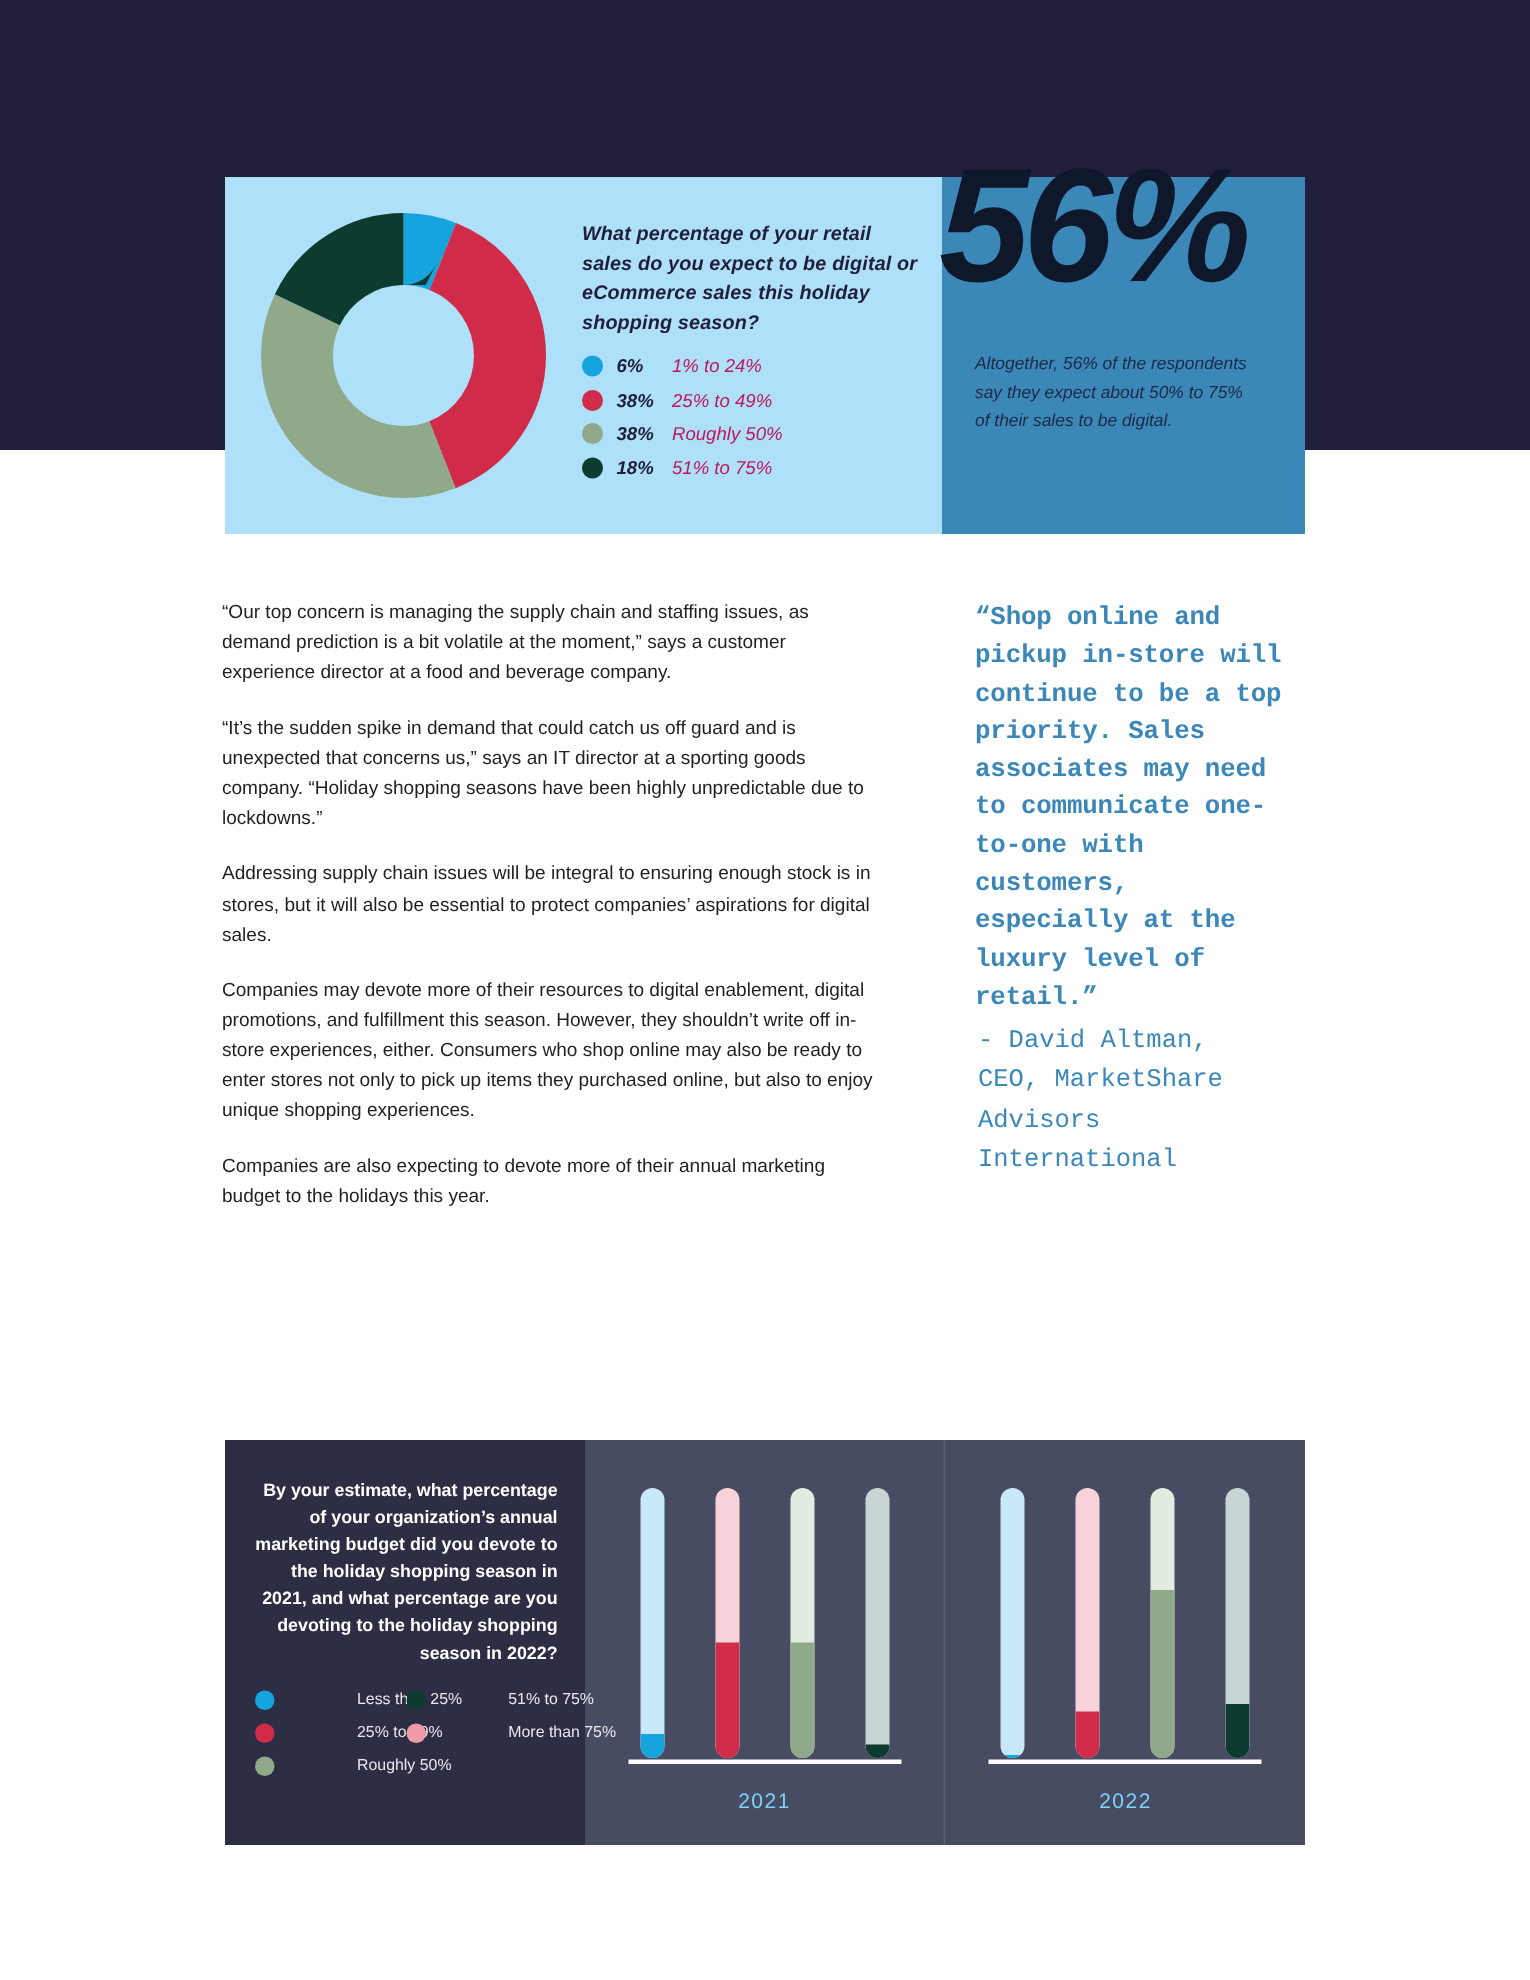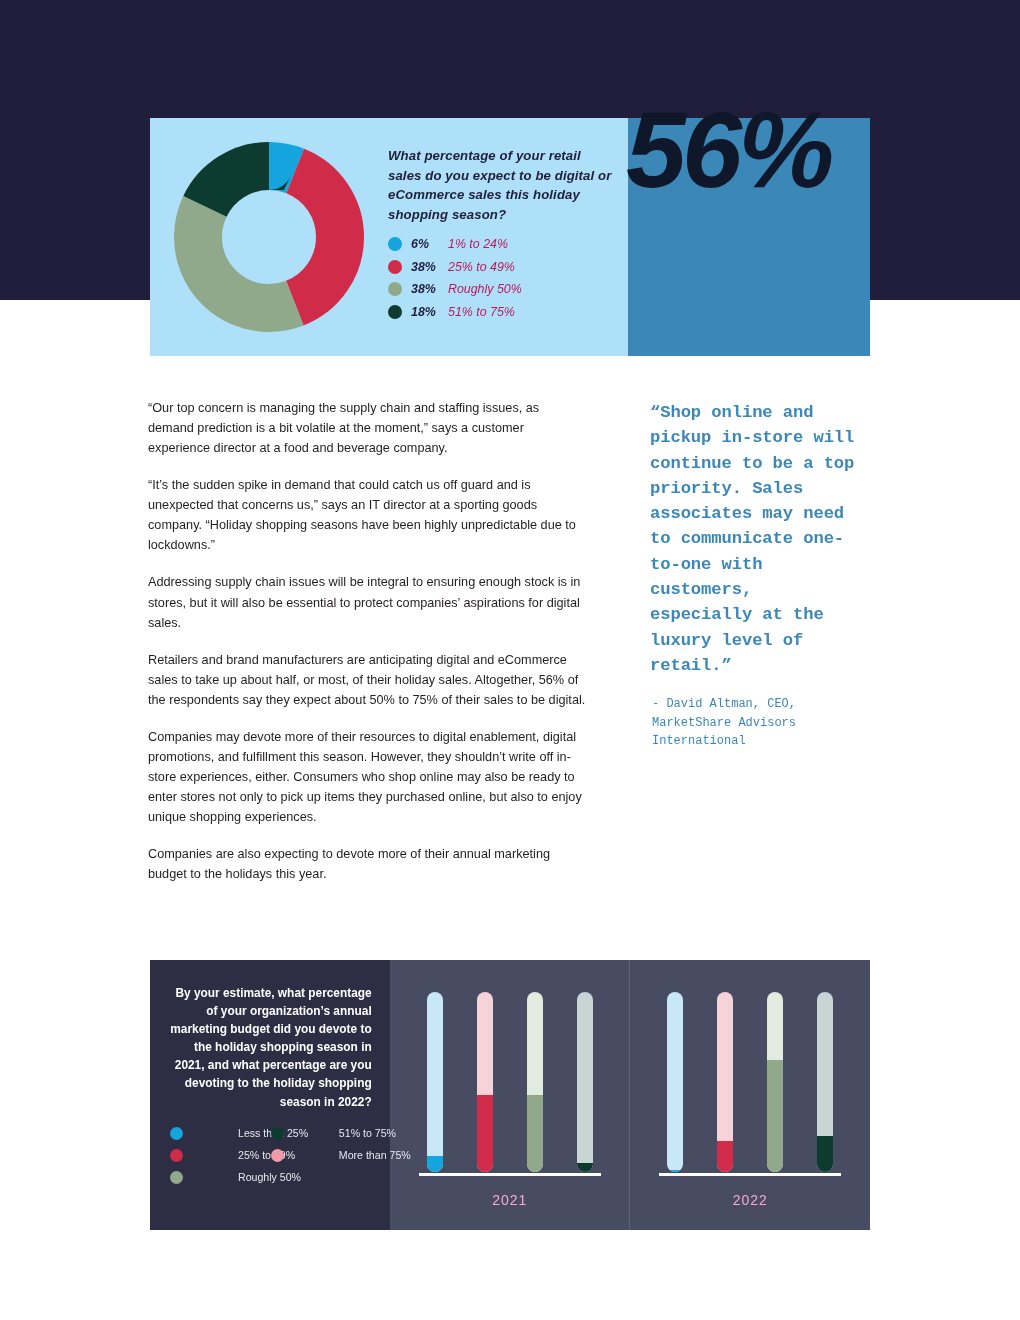--- a/index.html
+++ b/index.html
@@ -82,22 +82,22 @@
 
   
   .quote-col {
     position:absolute; left:650px; top:400px; width:205px;font-family:Liberation Mono, monospace;
   }
   .quote-text {
     color:#3B87B8; font-size:17.2px; font-weight:bold;
     line-height:1.47; letter-spacing:-.1px;
   }
   .quote-attr {
-    color:#3B87B8; font-size:12px; line-height:1.55;
-    margin-top:17px; padding-left:2px;
+    color:#3B87B8; font-size:17px; line-height:1.55;
+    margin-top:4px; padding-left:2px;
   }
 
   
   .chart-panel {
     position:absolute; left:150px; top:960px;
     width:720px; height:270px;
     background:#474C63;
     display:flex;
   }
   .cp-left {
@@ -141,21 +141,21 @@
   }
   .bar-fill {
     position:absolute; left:0; bottom:0; width:100%;
   }
   .axis-line {
     position:absolute; bottom:54px; left:29px; width:182px; height:3px;
     background:#ffffff;
   }
   .axis-label {
     position:absolute; bottom:22px; left:0; width:240px;
-    text-align:center; color:#f9a8d4; font-size:14px;
+    text-align:center; color:#7dd3fc; font-size:14px;
     letter-spacing:1px;
   }
 
   
   .footer { position:absolute; left:0; top:1255px; width:1020px; height:60px; }
 </style>
 </head>
 <body>
 
 <div class="navy-band"></div>
@@ -197,28 +197,28 @@
       <div class="legend-row">
         <span class="legend-dot" style="background:#0E3B30"></span>
         <span class="legend-pct">18%</span>
         <span class="legend-label">51% to 75%</span>
       </div>
     </div>
   </div>
 
   <div class="hero-right">
     <div class="big-pct">56%</div>
+    <div class="hero-right-text">Altogether, 56% of the respondents say they expect about 50% to 75% of their sales to be digital.</div>
   </div>
 </div>
 
 <div class="body-col">
   <p>“Our top concern is managing the supply chain and staffing issues, as demand prediction is a bit volatile at the moment,” says a customer experience director at a food and beverage company.</p>
   <p>“It’s the sudden spike in demand that could catch us off guard and is unexpected that concerns us,” says an IT director at a sporting goods company. “Holiday shopping seasons have been highly unpredictable due to lockdowns.”</p>
   <p>Addressing supply chain issues will be integral to ensuring enough stock is in stores, but it will also be essential to protect companies’ aspirations for digital sales.</p>
-  <p>Retailers and brand manufacturers are anticipating digital and eCommerce sales to take up about half, or most, of their holiday sales. Altogether, 56% of the respondents say they expect about 50% to 75% of their sales to be digital.</p>
   <p>Companies may devote more of their resources to digital enablement, digital promotions, and fulfillment this season. However, they shouldn’t write off in-store experiences, either. Consumers who shop online may also be ready to enter stores not only to pick up items they purchased online, but also to enjoy unique shopping experiences.</p>
   <p>Companies are also expecting to devote more of their annual marketing budget to the holidays this year.</p>
 </div>
 
 <div class="quote-col">
   <div class="quote-text">“Shop online and pickup in-store will continue to be a top priority. Sales associates may need to communicate one-to-one with customers, especially at the luxury level of retail.”</div>
   <div class="quote-attr">- David Altman, CEO, MarketShare Advisors International</div>
 </div>
 
 <div class="chart-panel">

